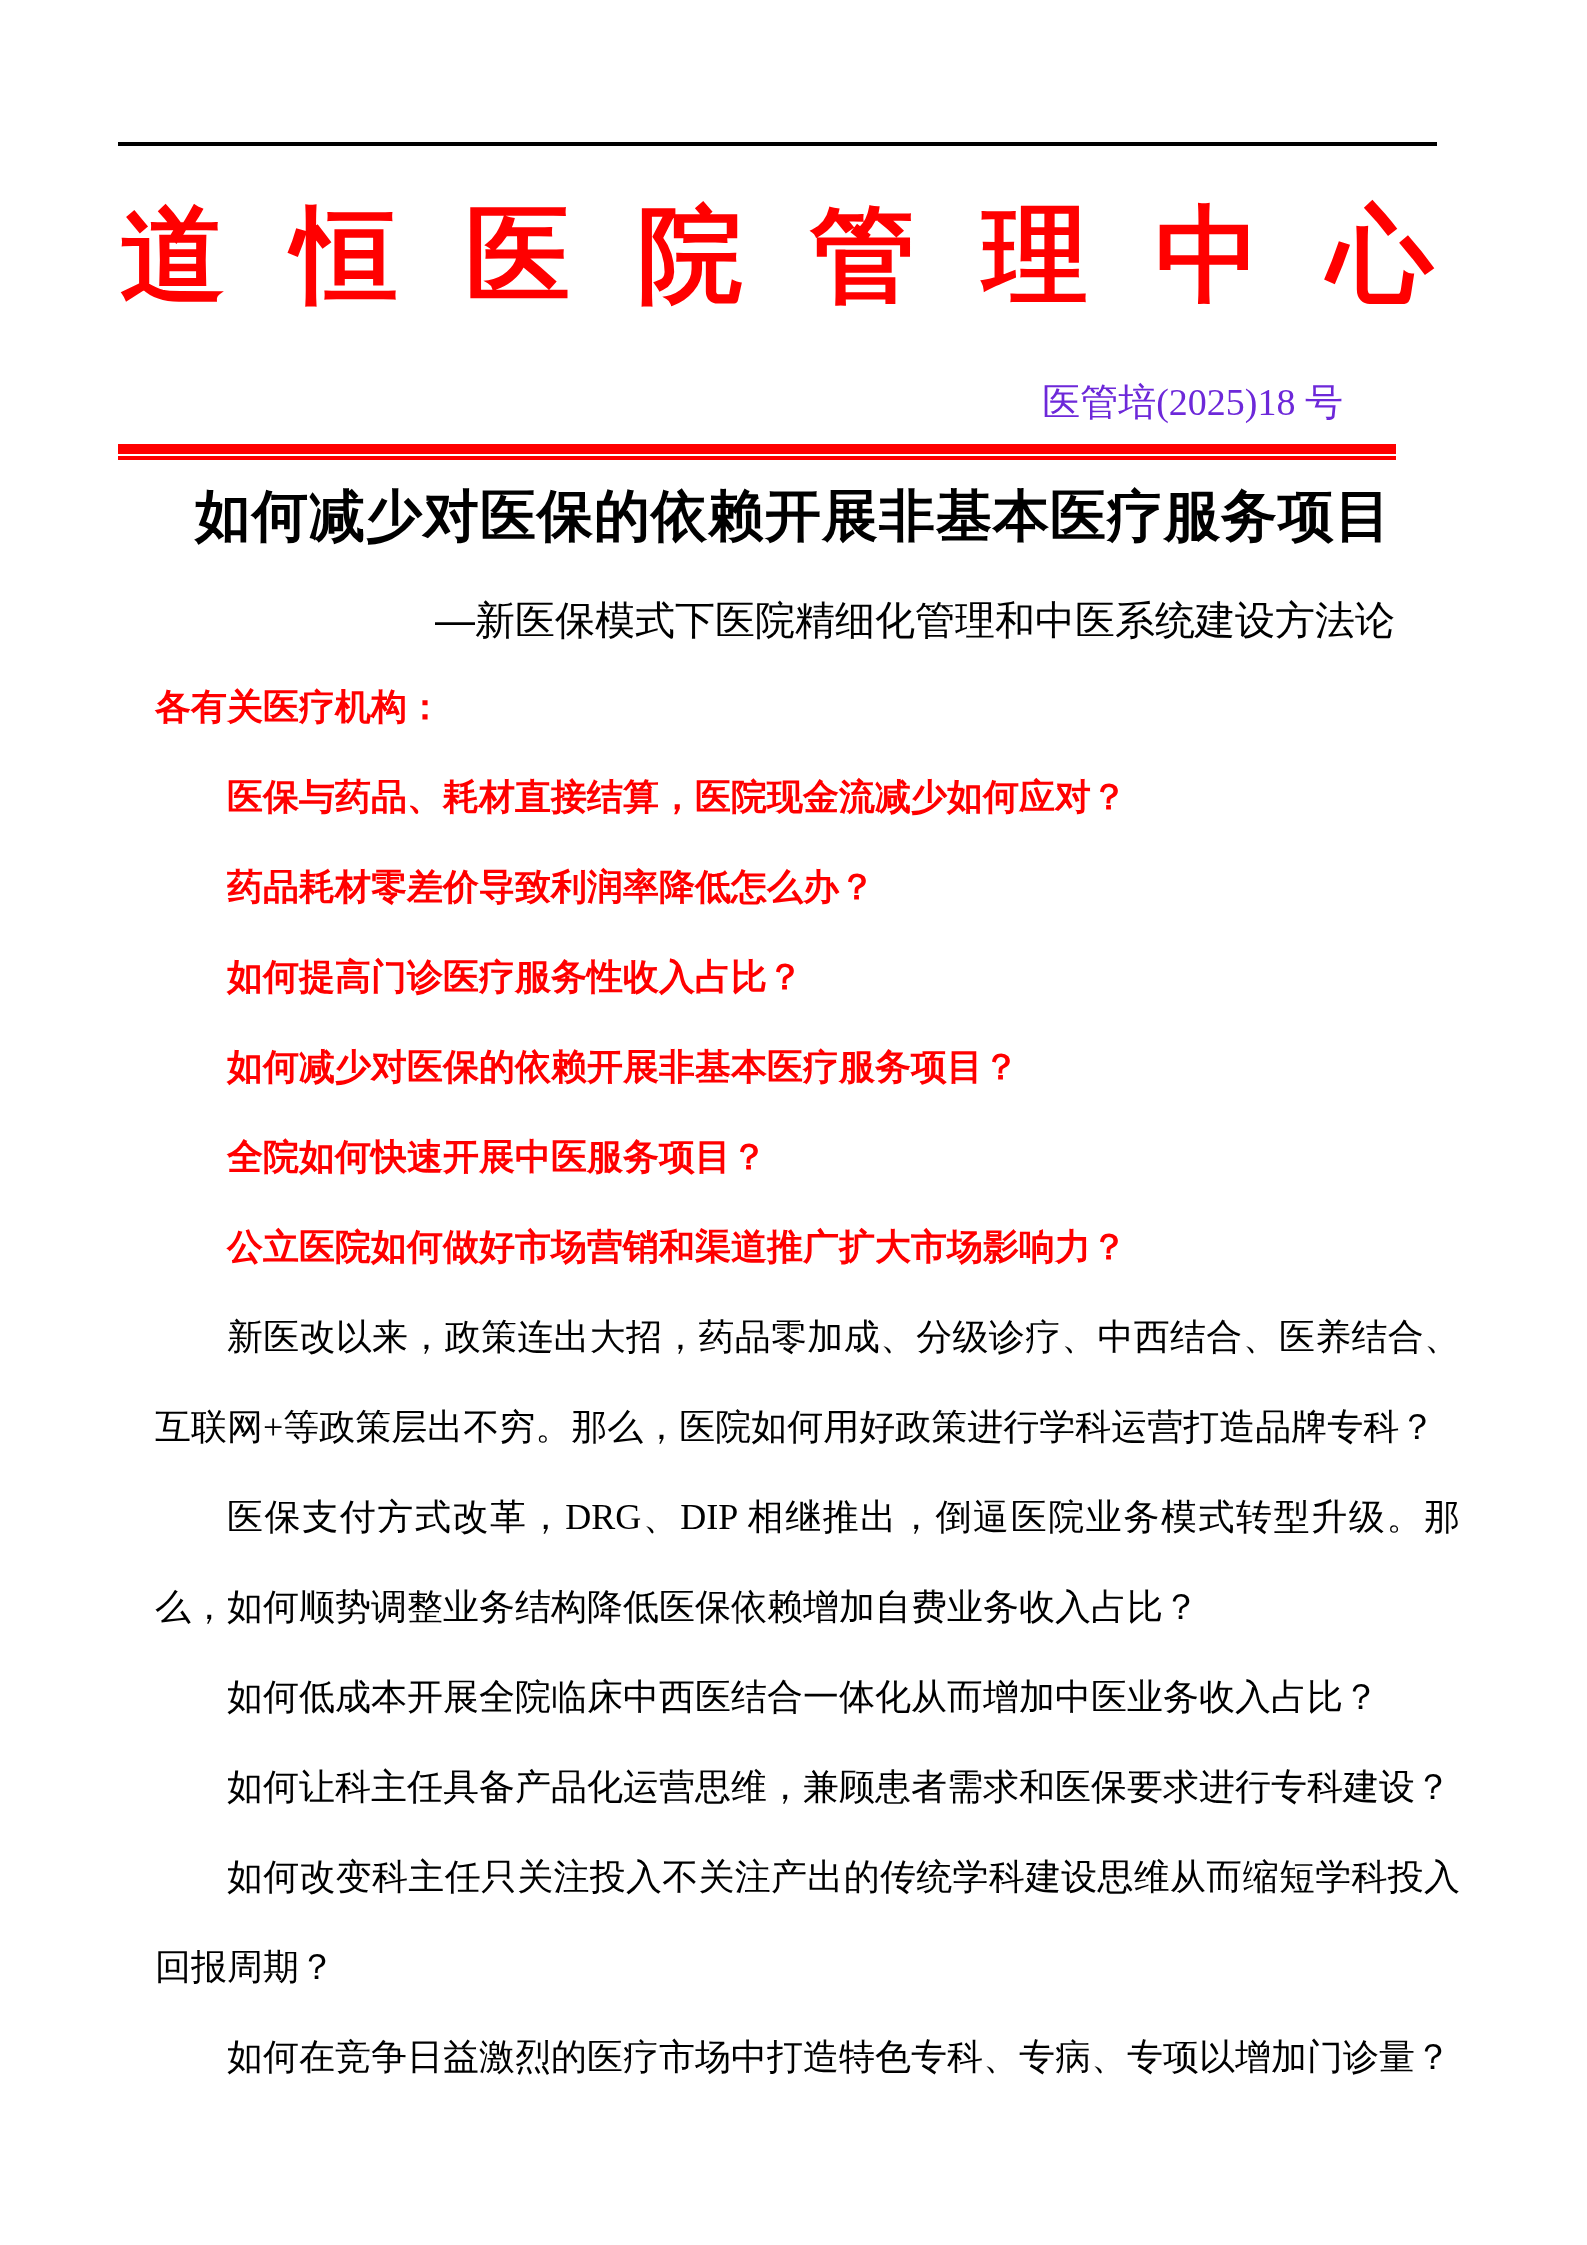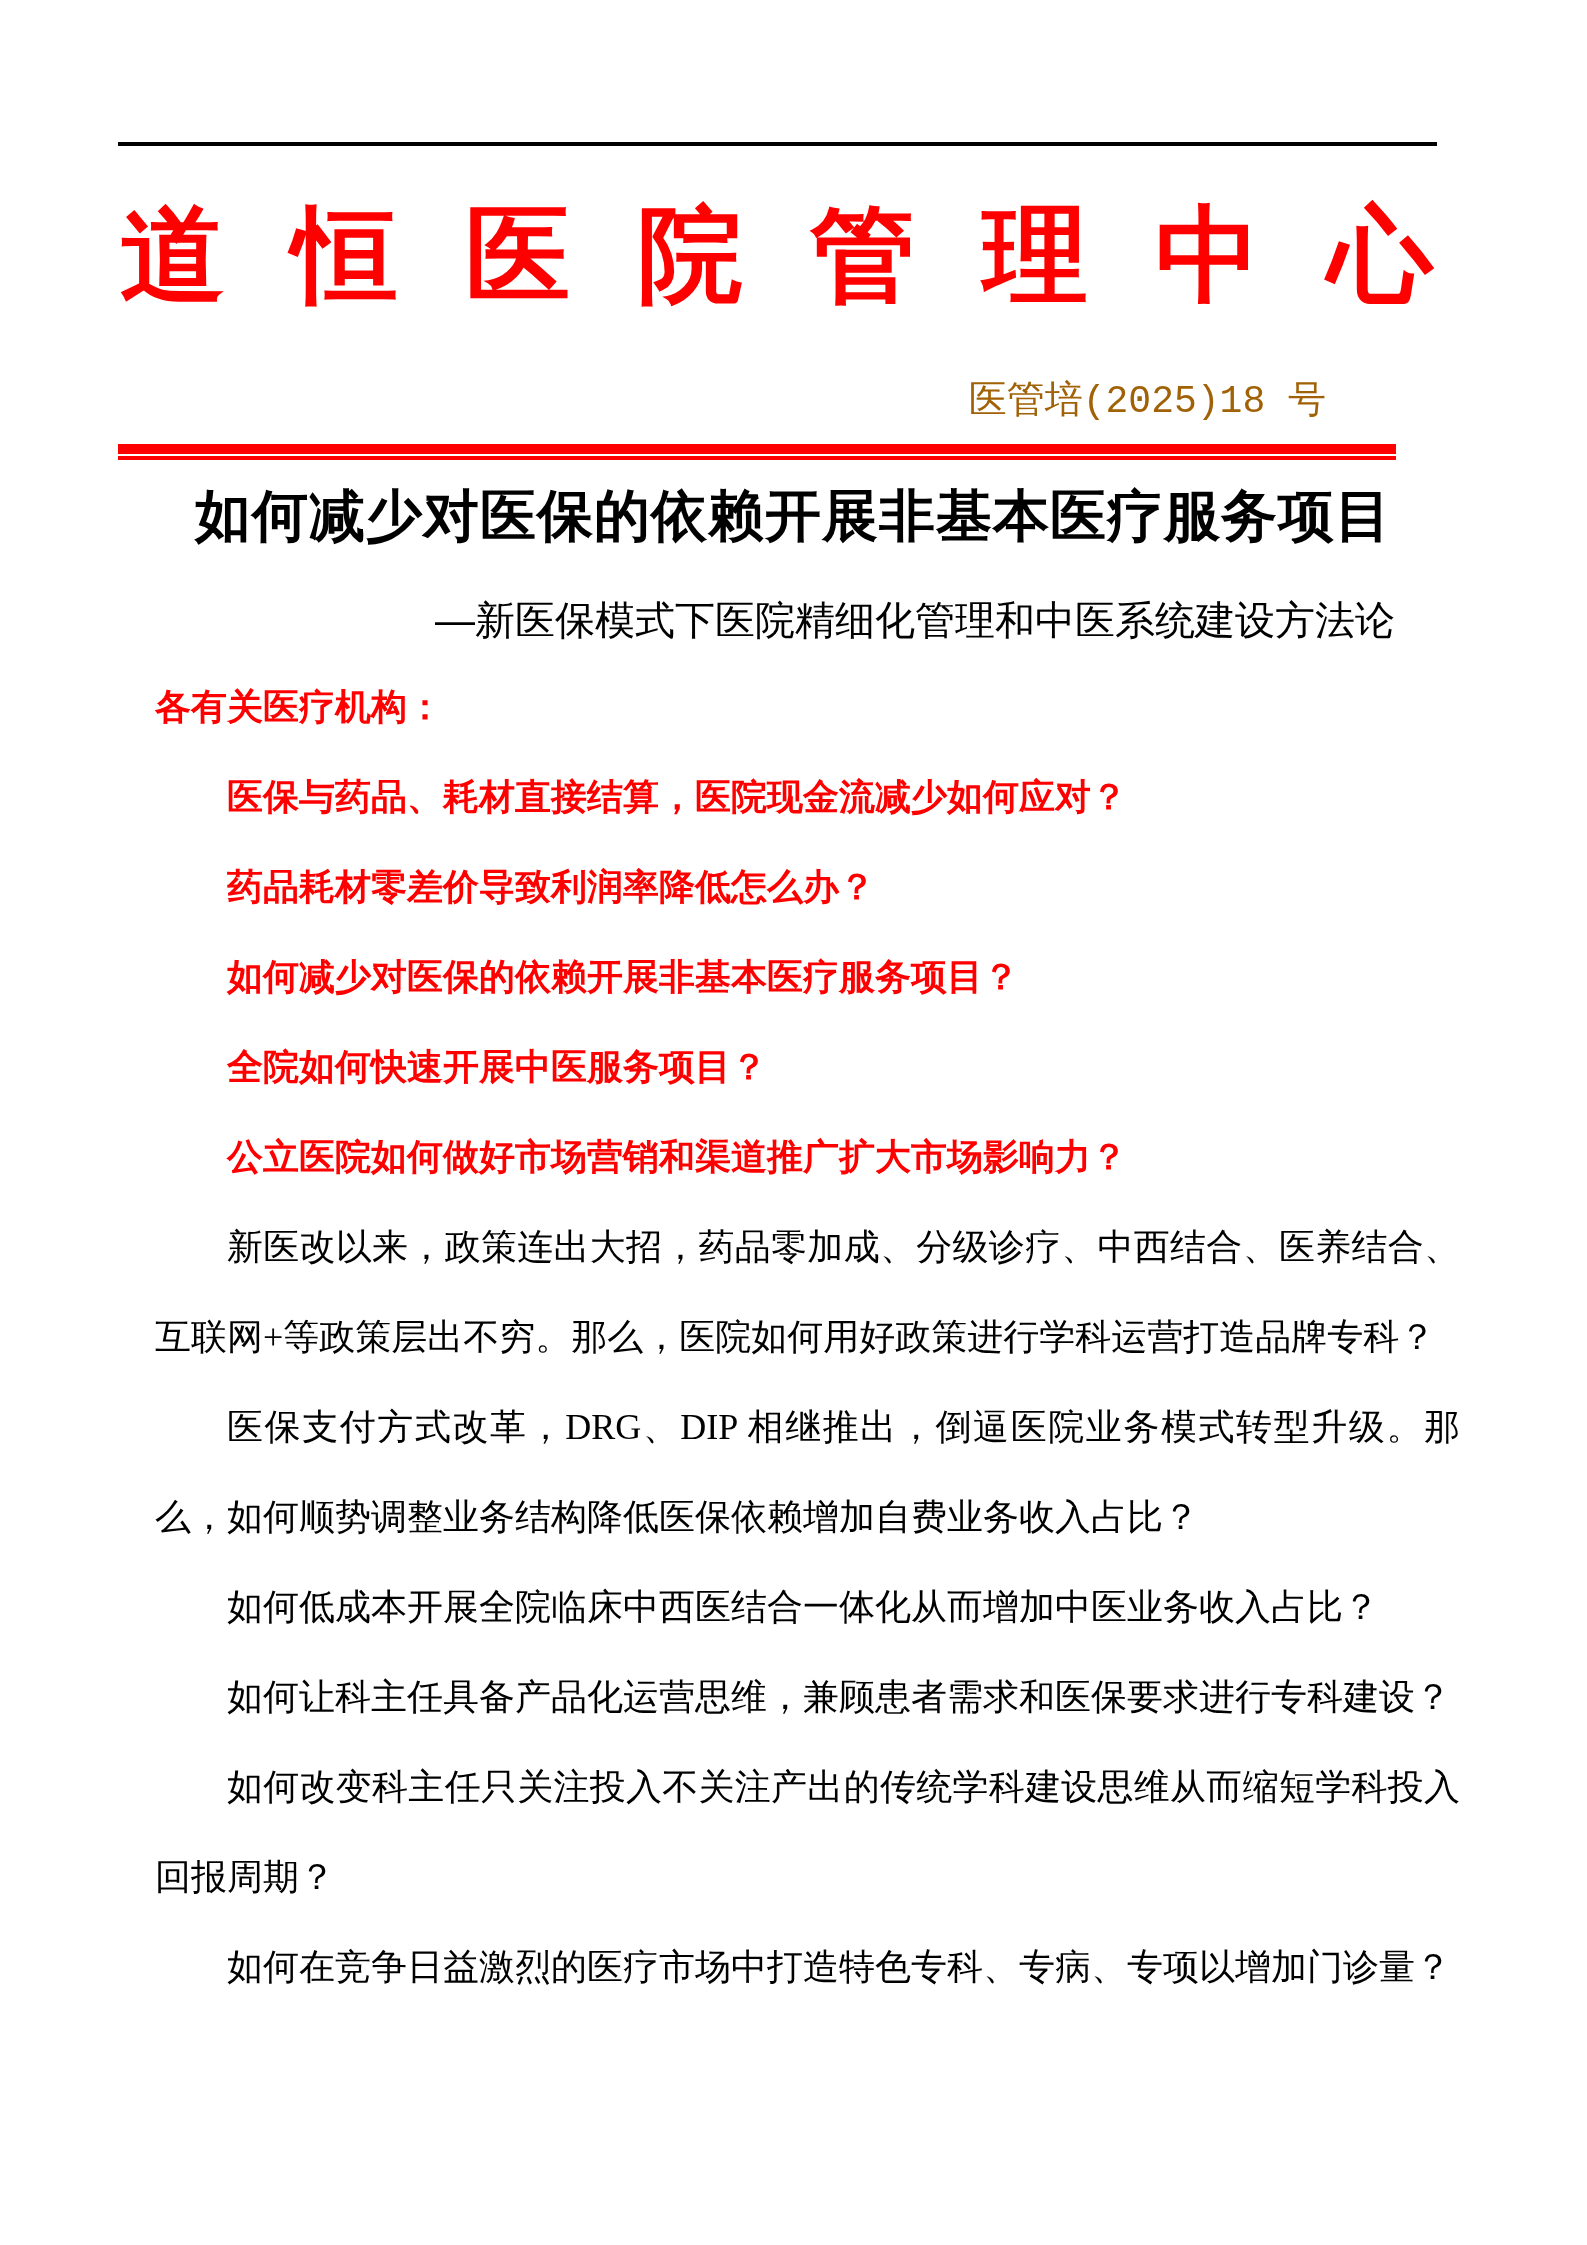--- a/index.html
+++ b/index.html
@@ -26,25 +26,25 @@
     justify-content: space-between;
     font-size: 105px;
     line-height: 1.1;
     font-weight: 900;
     color: #ff0000;
     font-family: "Liberation Serif", serif;
     white-space: nowrap;
   }
   .doc-number {
     position: absolute;
-    right: 261px; top: 378px;
+    right: 244px; top: 378px;
     font-size: 38px;
     line-height: 48px;
-    color: #a16207;
-    font-family: Liberation Mono, monospace;
+    color: #6d28d9;
+    font-family: Liberation Serif, serif;
   }
   .red-rule { position: absolute; left: 118px; top: 444px; width: 1278px; }
   .red-rule-thick { height: 10px; background: #ff0000; }
   .red-rule-thin { height: 4px; margin-top: 2px; background: #ff0000; }
   .main-title {
     position: absolute;
     left: 0; right: 0; top: 482px;
     text-align: center;
     font-size: 56px;
     line-height: 1.2;
@@ -104,20 +104,21 @@
 
   <div class="main-title">如何减少对医保的依赖开展非基本医疗服务项目</div>
 
   <div class="subtitle">—新医保模式下医院精细化管理和中医系统建设方法论</div>
 
   <div class="body-block">
     <p class="red-text">各有关医疗机构：</p>
 
     <p class="red-text indent">医保与药品、耗材直接结算，医院现金流减少如何应对？</p>
     <p class="red-text indent">药品耗材零差价导致利润率降低怎么办？</p>
+    <p class="red-text indent">如何提高门诊医疗服务性收入占比？</p>
     <p class="red-text indent">如何减少对医保的依赖开展非基本医疗服务项目？</p>
     <p class="red-text indent">全院如何快速开展中医服务项目？</p>
     <p class="red-text indent">公立医院如何做好市场营销和渠道推广扩大市场影响力？</p>
 
     <p class="indent">新医改以来，政策连出大招，药品零加成、分级诊疗、中西结合、医养结合、互联网+等政策层出不穷。那么，医院如何用好政策进行学科运营打造品牌专科？</p>
     <p class="indent">医保支付方式改革，DRG、DIP 相继推出，倒逼医院业务模式转型升级。那么，如何顺势调整业务结构降低医保依赖增加自费业务收入占比？</p>
     <p class="indent">如何低成本开展全院临床中西医结合一体化从而增加中医业务收入占比？</p>
     <p class="indent">如何让科主任具备产品化运营思维，兼顾患者需求和医保要求进行专科建设？</p>
     <p class="indent">如何改变科主任只关注投入不关注产出的传统学科建设思维从而缩短学科投入回报周期？</p>
     <p class="indent">如何在竞争日益激烈的医疗市场中打造特色专科、专病、专项以增加门诊量？</p>

